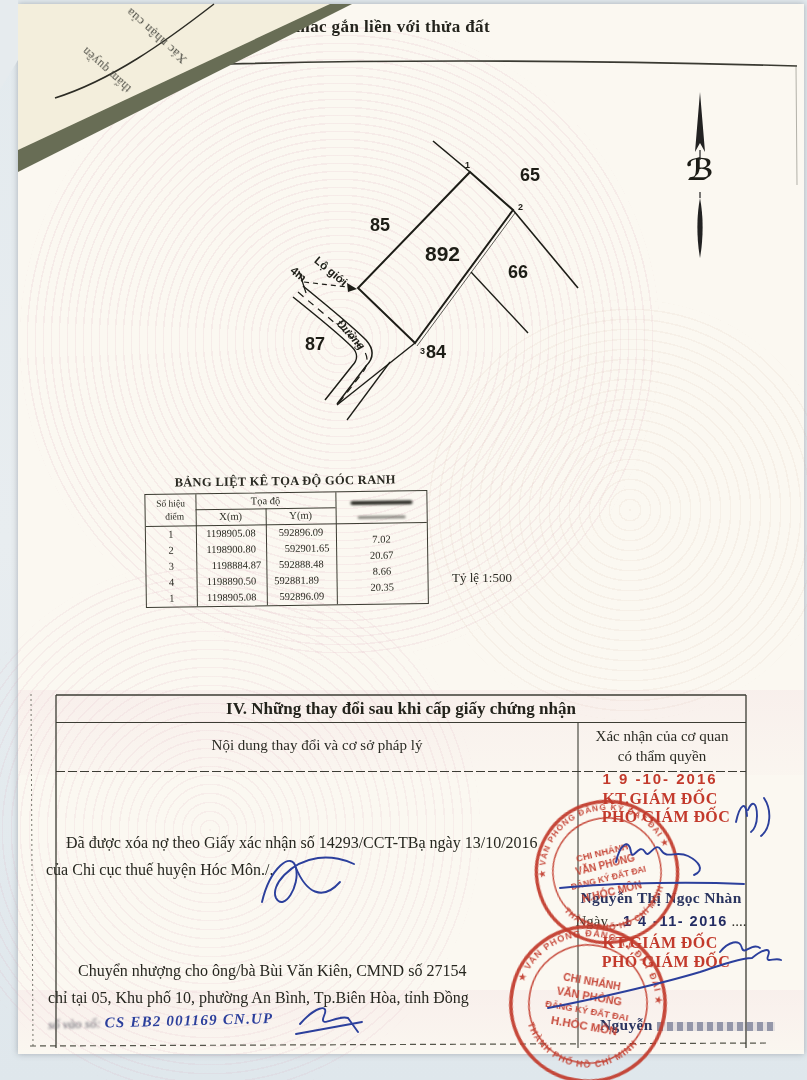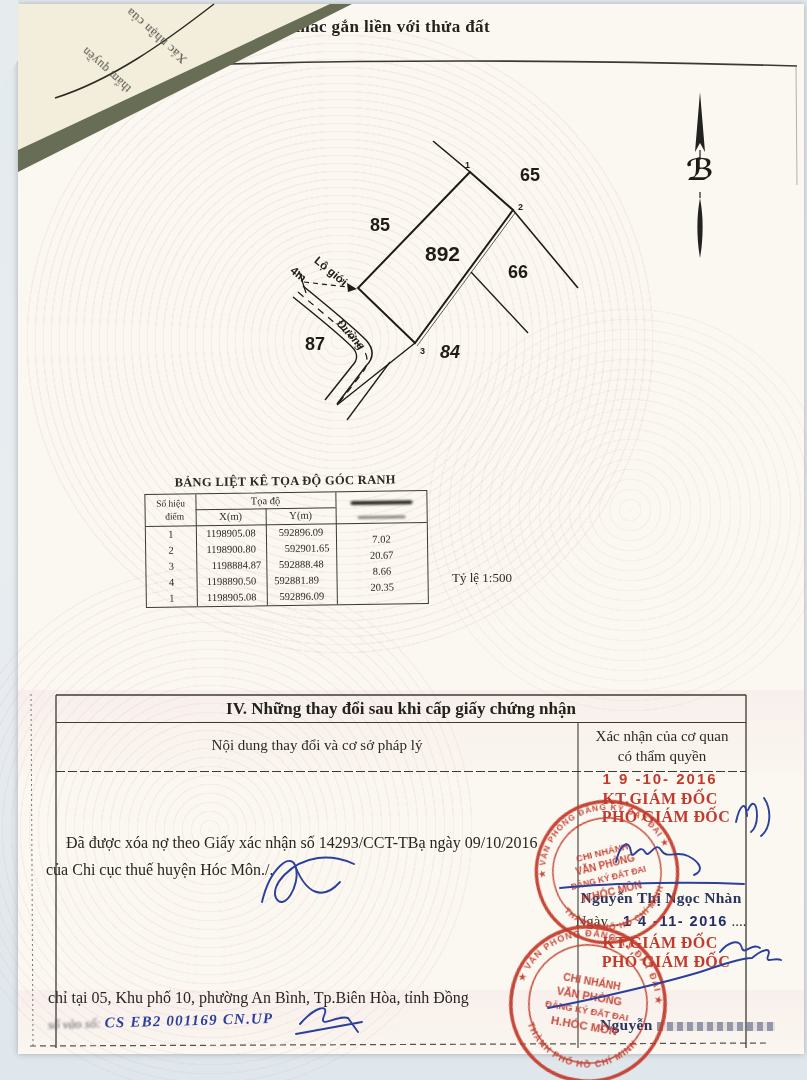--- a/index.html
+++ b/index.html
@@ -104,21 +104,21 @@
     <path d="M299,271 L306,293" stroke="#1d1d17" stroke-width="1.3" fill="none"></path>
   </svg>
 
   <div class="txt north-b" style="left:686px;top:152px;">ℬ</div>
 
   <div class="txt dlab" style="left:520px;top:165px;">65</div>
   <div class="txt dlab" style="left:370px;top:215px;">85</div>
   <div class="txt dlab parcelnum" style="left:425px;top:242px;">892</div>
   <div class="txt dlab" style="left:508px;top:262px;">66</div>
   <div class="txt dlab" style="left:305px;top:334px;">87</div>
-  <div class="txt dlab" style="left:440px;top:342px;font-style:italic;">84</div>
+  <div class="txt dlab" style="left:426px;top:342px;">84</div>
   <div class="txt dsmall" style="left:465px;top:160px;">1</div>
   <div class="txt dsmall" style="left:518px;top:202px;">2</div>
   <div class="txt dsmall" style="left:420px;top:346px;">3</div>
   <div class="txt drot" style="left:296px;top:264px;transform:rotate(40deg);">4m</div>
   <div class="txt drot" style="left:320px;top:254px;transform:rotate(40deg);">Lộ giới</div>
   <div class="txt drot" style="left:344px;top:316px;transform:rotate(48deg);font-style:italic;font-family:'Liberation Serif',serif;font-size:12.5px;">Đường</div>
 
   <div class="ctable">
     <div class="cttitle">BẢNG LIỆT KÊ TỌA ĐỘ GÓC RANH</div>
     <div class="ctbox">
@@ -165,37 +165,38 @@
     <path d="M56,722.5 H746" stroke="#3c3c34" stroke-width="1" fill="none"></path>
     <path d="M56,771.5 H746" stroke="#3c3c34" stroke-width="1" stroke-dasharray="9,3" fill="none"></path>
     <path d="M578,722 V1048" stroke="#3c3c34" stroke-width="1.1" fill="none"></path>
   </svg>
 
   <div class="txt s4col center" style="left:56px;top:737px;width:522px;">Nội dung thay đổi và cơ sở pháp lý</div>
   <div class="txt s4title center" style="left:56px;top:699px;width:690px;">IV. Những thay đổi sau khi cấp giấy chứng nhận</div>
   <div class="txt s4col center" style="left:580px;top:728px;width:164px;">Xác nhận của cơ quan</div>
   <div class="txt s4col center" style="left:580px;top:748px;width:164px;">có thẩm quyền</div>
 
-  <div class="txt bodytxt" style="left:66px;top:834px;">Đã được xóa nợ theo Giấy xác nhận số 14293/CCT-TBạ ngày 09/10/2016</div>
+  <div class="txt bodytxt" style="left:66px;top:834px;">Đã được xóa nợ theo Giấy xác nhận số 14293/CCT-TBạ ngày 13/10/2016</div>
   <div class="txt bodytxt" style="left:46px;top:861px;">của Chi cục thuế huyện Hóc Môn./.</div>
 
   <div class="txt datestamp red center" style="left:580px;top:770px;width:160px;">1 9  -10-  2016</div>
   <div class="txt redb center" style="left:580px;top:790px;width:160px;">KT.GIÁM ĐỐC</div>
   <div class="txt redb center" style="left:586px;top:808px;width:160px;">PHÓ GIÁM ĐỐC</div>
   <div class="txt namesign center" style="left:575px;top:889px;width:172px;">Nguyễn Thị Ngọc Nhàn</div>
 
   <div class="txt dateline center" style="left:575px;top:913px;width:172px;">
     <span>Ngày</span>
     <span>..</span>
     <span class="dateval">1 4  -11-  2016</span>
     <span>....</span>
   </div>
   <div class="txt redb center" style="left:580px;top:934px;width:160px;">KT.GIÁM ĐỐC</div>
   <div class="txt redb center" style="left:586px;top:953px;width:160px;">PHÓ GIÁM ĐỐC</div>
 
+  <div class="txt bodytxt" style="left:78px;top:962px;">Chuyển nhượng cho ông/bà Bùi Văn Kiên, CMND số 27154</div>
   <div class="txt bodytxt" style="left:48px;top:989px;">chỉ tại 05, Khu phố 10, phường An Bình, Tp.Biên Hòa, tỉnh Đồng</div>
   <div class="txt" style="left:48px;top:1012px;transform:rotate(-1.5deg);">
     <span class="handpre">số vào sổ:</span>
     <span class="hand">CS EB2 001169 CN.UP</span>
   </div>
   <div class="txt" style="left:600px;top:1016px;white-space:nowrap;">
     <span class="namesign" style="filter:blur(.4px);">Nguyễn</span>
     <span class="smear"></span>
   </div>
 

